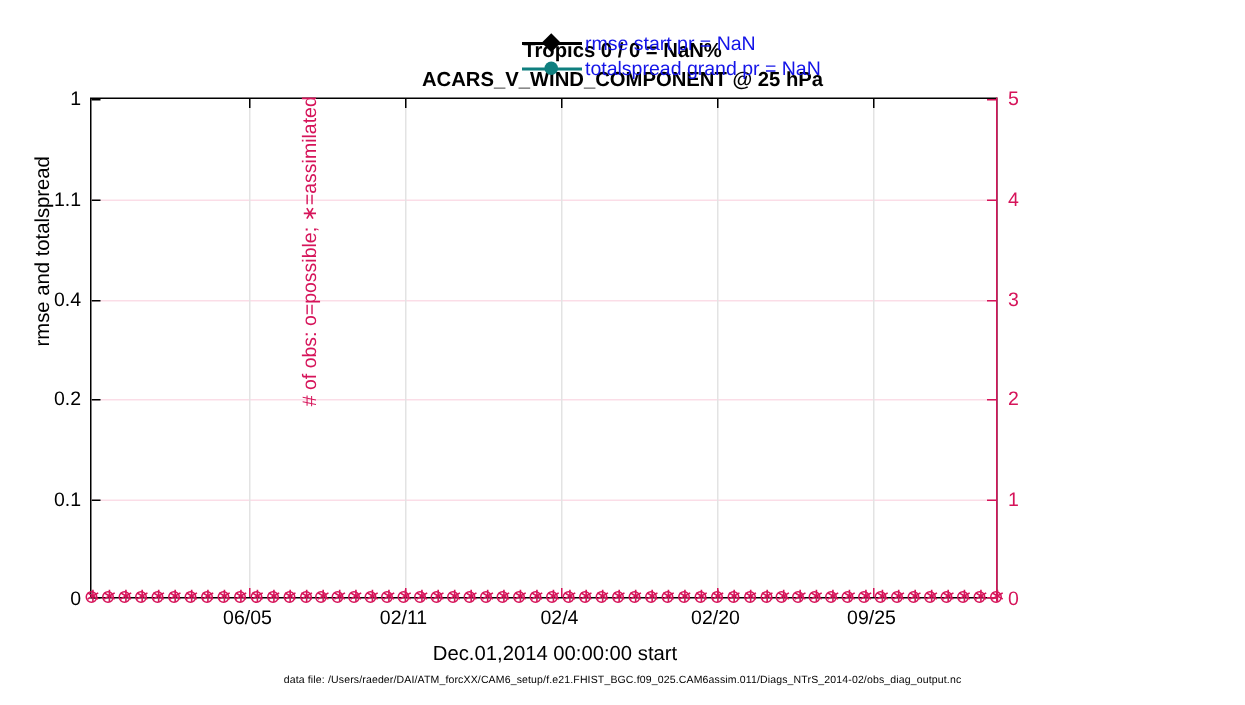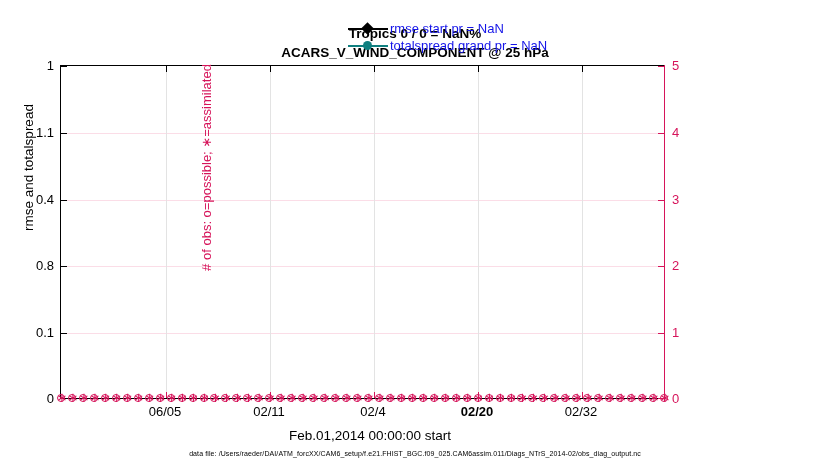--- a/index.html
+++ b/index.html
@@ -418,33 +418,33 @@
       <span class="obs-mark" style="left: 587.536px;">∗</span>
       <span class="obs-circle" style="left: 599px;"></span>
       <span class="obs-mark" style="left: 598.5px;">∗</span>
     </div>
 
 </div>
 
 <div class="ylabel-left" style="left:6px;  top:59px;">1</div>
 <div class="ylabel-left" style="left:6px;  top:126px;">1.1</div>
 <div class="ylabel-left" style="left:6px;  top:193px;">0.4</div>
-<div class="ylabel-left" style="left:6px;  top:259px;">0.8</div>
+<div class="ylabel-left" style="left:6px;  top:259px;">0.2</div>
 <div class="ylabel-left" style="left:6px;  top:326px;">0.1</div>
 <div class="ylabel-left" style="left:6px;  top:392px;">0</div>
 
 <div class="ylabel-right" style="left:672px; top:59px;">5</div>
 <div class="ylabel-right" style="left:672px; top:126px;">4</div>
 <div class="ylabel-right" style="left:672px; top:193px;">3</div>
 <div class="ylabel-right" style="left:672px; top:259px;">2</div>
 <div class="ylabel-right" style="left:672px; top:326px;">1</div>
 <div class="ylabel-right" style="left:672px; top:392px;">0</div>
 
 <div class="xlabel-bottom" style="left:130px; top:405px;">06/05</div>
 <div class="xlabel-bottom" style="left:234px; top:405px;">02/11</div>
 <div class="xlabel-bottom" style="left:338px; top:405px;">02/4</div>
-<div class="xlabel-bottom" style="left:442px; top:405px;font-weight:bold;">02/20</div>
-<div class="xlabel-bottom" style="left:546px; top:405px;">02/32</div>
+<div class="xlabel-bottom" style="left:442px; top:405px;">02/20</div>
+<div class="xlabel-bottom" style="left:546px; top:405px;">09/25</div>
 
 <div id="ylabel-left-title">rmse and totalspread</div>
 <div id="ylabel-right-title"># of obs: o=possible; ∗=assimilated</div>
-<div id="xlabel-title">Feb.01,2014 00:00:00 start</div>
+<div id="xlabel-title">Dec.01,2014 00:00:00 start</div>
 <div id="datafile-note">data file: /Users/raeder/DAI/ATM_forcXX/CAM6_setup/f.e21.FHIST_BGC.f09_025.CAM6assim.011/Diags_NTrS_2014-02/obs_diag_output.nc</div>
 
 </body></html>

